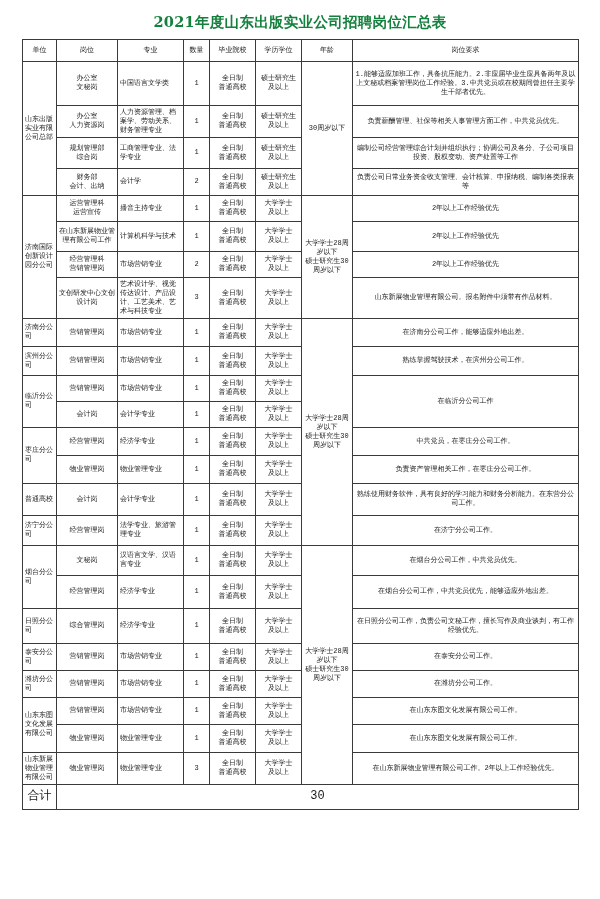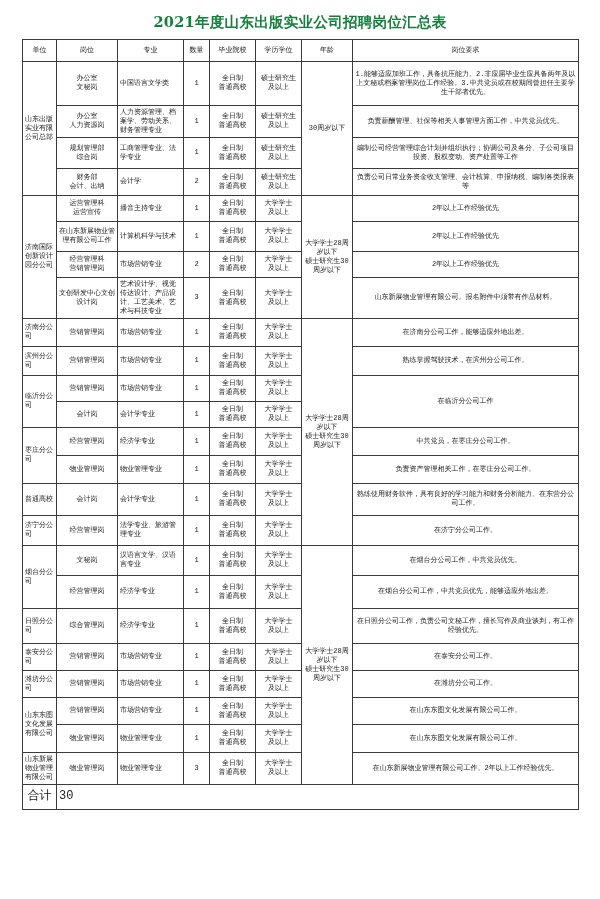--- a/index.html
+++ b/index.html
@@ -63,21 +63,21 @@
   }
   td.post { text-align: center; font-size: 7px; line-height: 1.3; }
   td.major { font-size: 7.2px; line-height: 1.3; }
   td.qty { text-align: center; font-size: 7.2px; }
   td.school { text-align: center; font-size: 7.2px; line-height: 1.32; }
   td.degree { text-align: center; font-size: 7.2px; line-height: 1.32; }
   td.age { text-align: center; font-size: 7px; line-height: 1.32; }
   td.req { text-align: center; font-size: 7px; line-height: 1.35; padding: 3px 4px; vertical-align: top; }
   tr.total td { height: 20px; font-size: 12px; }
   td.total-label { text-align: center; font-weight: normal; }
-  td.total-value { text-align: left; }
+  td.total-value { text-align: center; }
   .nl { white-space: pre-line; }
 </style>
 </head>
 <body>
 
 <div class="page">
 
   <div class="title">2021年度山东出版实业公司招聘岗位汇总表</div>
 
   <table class="grid">

